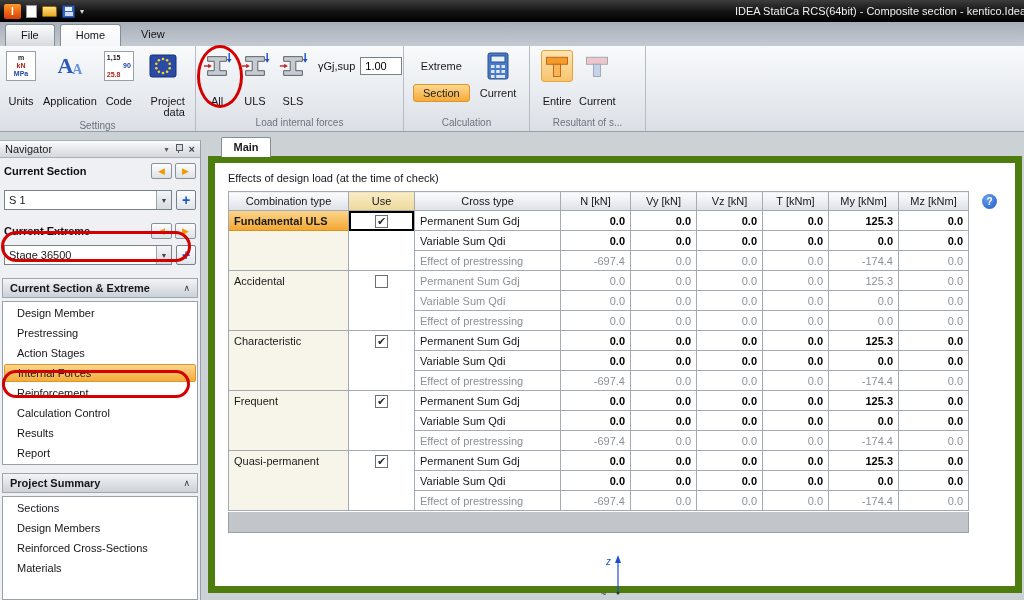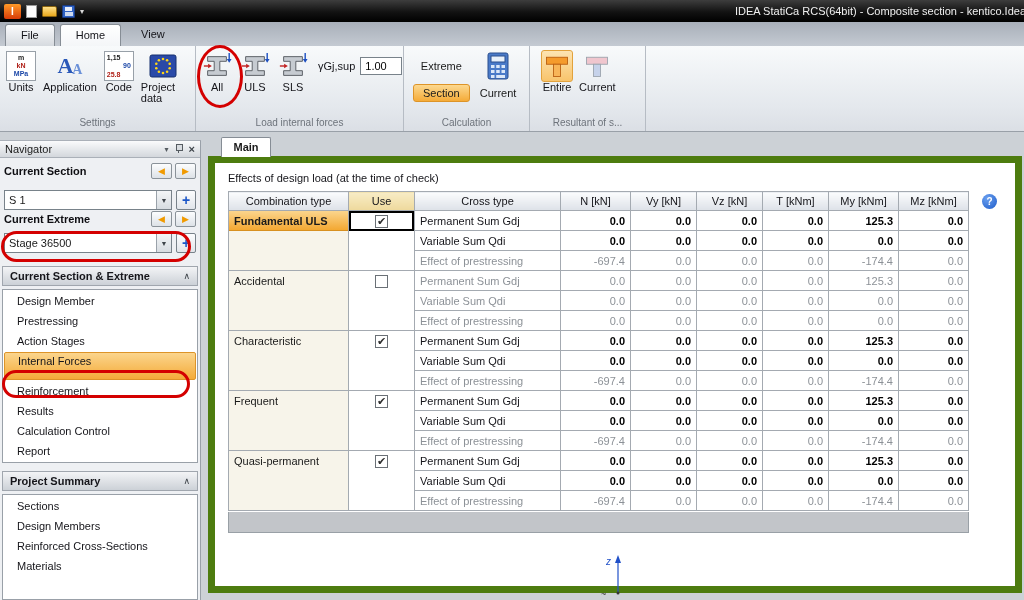--- a/index.html
+++ b/index.html
@@ -32,21 +32,21 @@
   
   #ribbon { position:absolute; top:46px; left:0; width:1024px; height:86px;
     background:linear-gradient(#f8fafb,#e4e8ed 72%,#dbdfe5); border-bottom:1px solid #99a0a8; display:flex; }
   .rgroup { height:100%; display:flex; flex-direction:column; border-right:1px solid #b6bcc4; }
   .rgroup.filler { flex:1; border-right:none; }
   .rbuttons { flex:1; display:flex; align-items:flex-start; padding:3px 2px 0 2px; }
   .rcaption { height:15px; line-height:14px; text-align:center; font-size:10px; color:#6d737b; }
   .rbtn { display:flex; flex-direction:column; align-items:center; padding:1px 3px; border-radius:2px; }
   .ricon { width:32px; height:32px; display:flex; align-items:center; justify-content:center; }
   .ricon.toggled { background:linear-gradient(#fde4b2,#f8c46c); border:1px solid #e2a23c; border-radius:3px; }
-  .rlabel { margin-top:0; text-align:left; line-height:11px; color:#15151a; white-space:pre-line; }
+  .rlabel { margin-top:14px; text-align:right; line-height:11px; color:#15151a; white-space:pre-line; }
   .units-box { width:30px; height:30px; border:1px solid #98a0a8; background:#fff; display:flex; flex-direction:column;
     align-items:center; justify-content:center; font-size:7px; line-height:8px; font-weight:bold; }
   .u-m { color:#222; } .u-kn { color:#b02018; } .u-mpa { color:#1c48a8; }
   .app-box { display:flex; align-items:flex-end; }
   .a1 { font-size:22px; line-height:24px; font-weight:bold; color:#2a58b8; font-family:"Liberation Serif", serif; }
   .a2 { font-size:14px; line-height:16px; font-weight:bold; color:#6a90d8; margin-left:-1px; font-family:"Liberation Serif", serif; }
   .code-box { width:30px; height:30px; border:1px solid #98a0a8; background:#fff; position:relative; font-size:7px; font-weight:bold; }
   .code-box .c1 { position:absolute; left:2px; top:2px; color:#222; }
   .code-box .c2 { position:absolute; right:2px; top:10px; color:#1c48a8; }
   .code-box .c3 { position:absolute; left:2px; bottom:2px; color:#b02018; }
@@ -81,21 +81,21 @@
   .plus-btn { width:20px; height:20px; margin-left:4px; border:1px solid #78828a; border-radius:2px;
     background:linear-gradient(#fcfdfe,#e1e5ea); color:#1a56c8; font-weight:bold; font-size:14px;
     display:flex; align-items:center; justify-content:center; line-height:1; }
   .sect-header { height:20px; margin:0 2px; background:linear-gradient(#f3f4f6,#ccd1d7); border:1px solid #a0a6ae;
     display:flex; align-items:center; padding:0 7px; font-weight:bold; color:#15151a; }
   .chev { font-size:9px; color:#3e444a; font-weight:normal; }
   .nav-list { margin:3px 2px 0 2px; background:#fff; border:1px solid #99a0a8; padding:1px 0; }
   .nav-list.grow { flex:1; }
   .nav-item { height:20px; line-height:20px; padding-left:13px; color:#15151a; margin:0 1px; }
   .nav-item.selected { background:linear-gradient(#fbd58d,#f4ab39); border:1px solid #dd9428; border-radius:2px;
-    height:28px; line-height:17px; margin:1px; }
+    height:18px; line-height:17px; margin:1px; }
 
   
   #main-panel { position:absolute; left:208px; top:137px; width:814px; height:456px; }
   .main-tab { position:absolute; left:13px; top:0; width:50px; height:20px; background:#fff;
     border:1px solid #868d95; border-bottom:none; border-radius:2px 2px 0 0; text-align:center;
     line-height:19px; font-weight:bold; z-index:2; }
   .panel-body { position:absolute; left:0; right:0; top:19px; bottom:0; background:#fff; border:7px solid #4d7c0f; }
   .caption { position:absolute; left:13px; top:9px; color:#15151a; }
   .forces-table { position:absolute; left:13px; top:28px; border-collapse:collapse; table-layout:fixed; font-size:11px; }
   .forces-table th, .forces-table td { border:1px solid #a4aab1; }
@@ -325,21 +325,21 @@
     <span class="arrow-btn">▶</span>
   </div>
   <div class="combo-row" style="margin-top:10px">
     <div class="combo">
       <span class="combo-text">S 1</span>
       <span class="combo-btn">▼</span>
     </div>
     <div class="plus-btn">+</div>
   </div>
 
-  <div class="nav-row" style="">
+  <div class="nav-row" style="margin-top:12px">
     <span class="bold-label">Current Extreme</span>
     <span class="sp"></span>
     <span class="arrow-btn">◀</span>
     <span class="arrow-btn">▶</span>
   </div>
   <div class="combo-row" style="margin-top:5px">
     <div class="combo">
       <span class="combo-text">Stage 36500</span>
       <span class="combo-btn">▼</span>
     </div>
@@ -350,22 +350,22 @@
     <span>Current Section &amp; Extreme</span>
     <span class="sp"></span>
     <span class="chev">∧</span>
   </div>
   <div class="nav-list" id="nav-list-0">
       <div class="nav-item">Design Member</div>
       <div class="nav-item">Prestressing</div>
       <div class="nav-item">Action Stages</div>
       <div class="nav-item selected">Internal Forces</div>
       <div class="nav-item">Reinforcement</div>
+      <div class="nav-item">Calculation Control</div>
       <div class="nav-item">Results</div>
-      <div class="nav-item">Calculation Control</div>
       <div class="nav-item">Report</div>
     </div>
 
   <div class="sect-header" style="margin-top:8px">
     <span>Project Summary</span>
     <span class="sp"></span>
     <span class="chev">∧</span>
   </div>
   <div class="nav-list grow" id="nav-list-1">
       <div class="nav-item">Sections</div>

